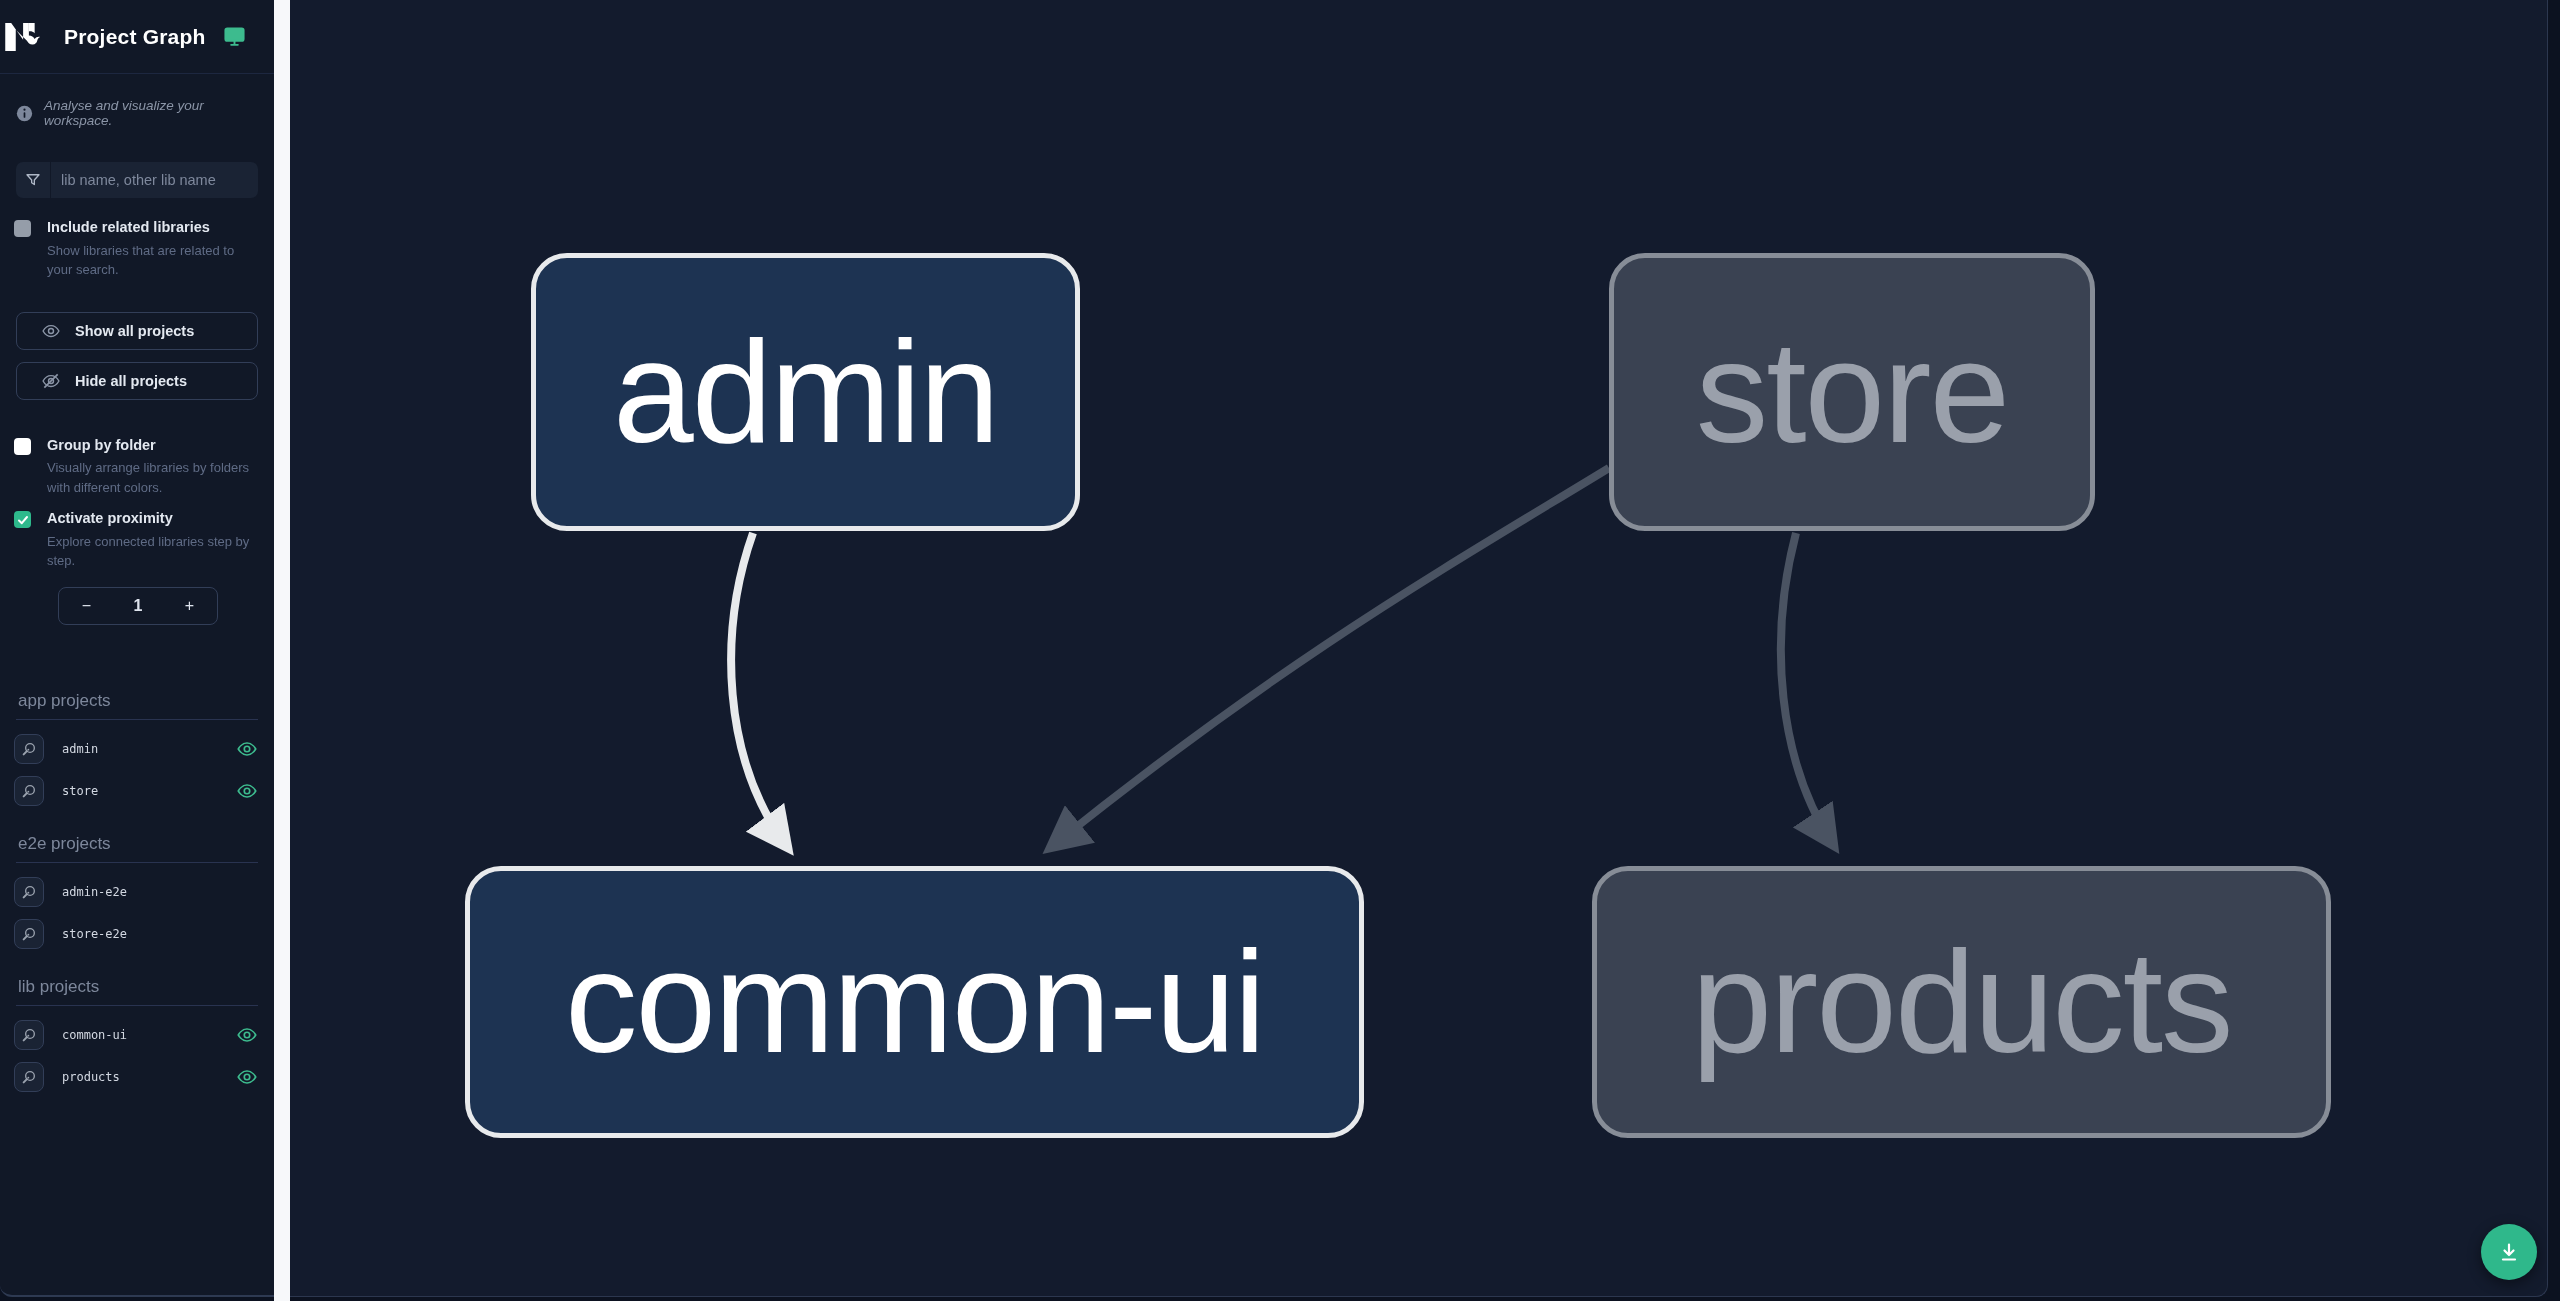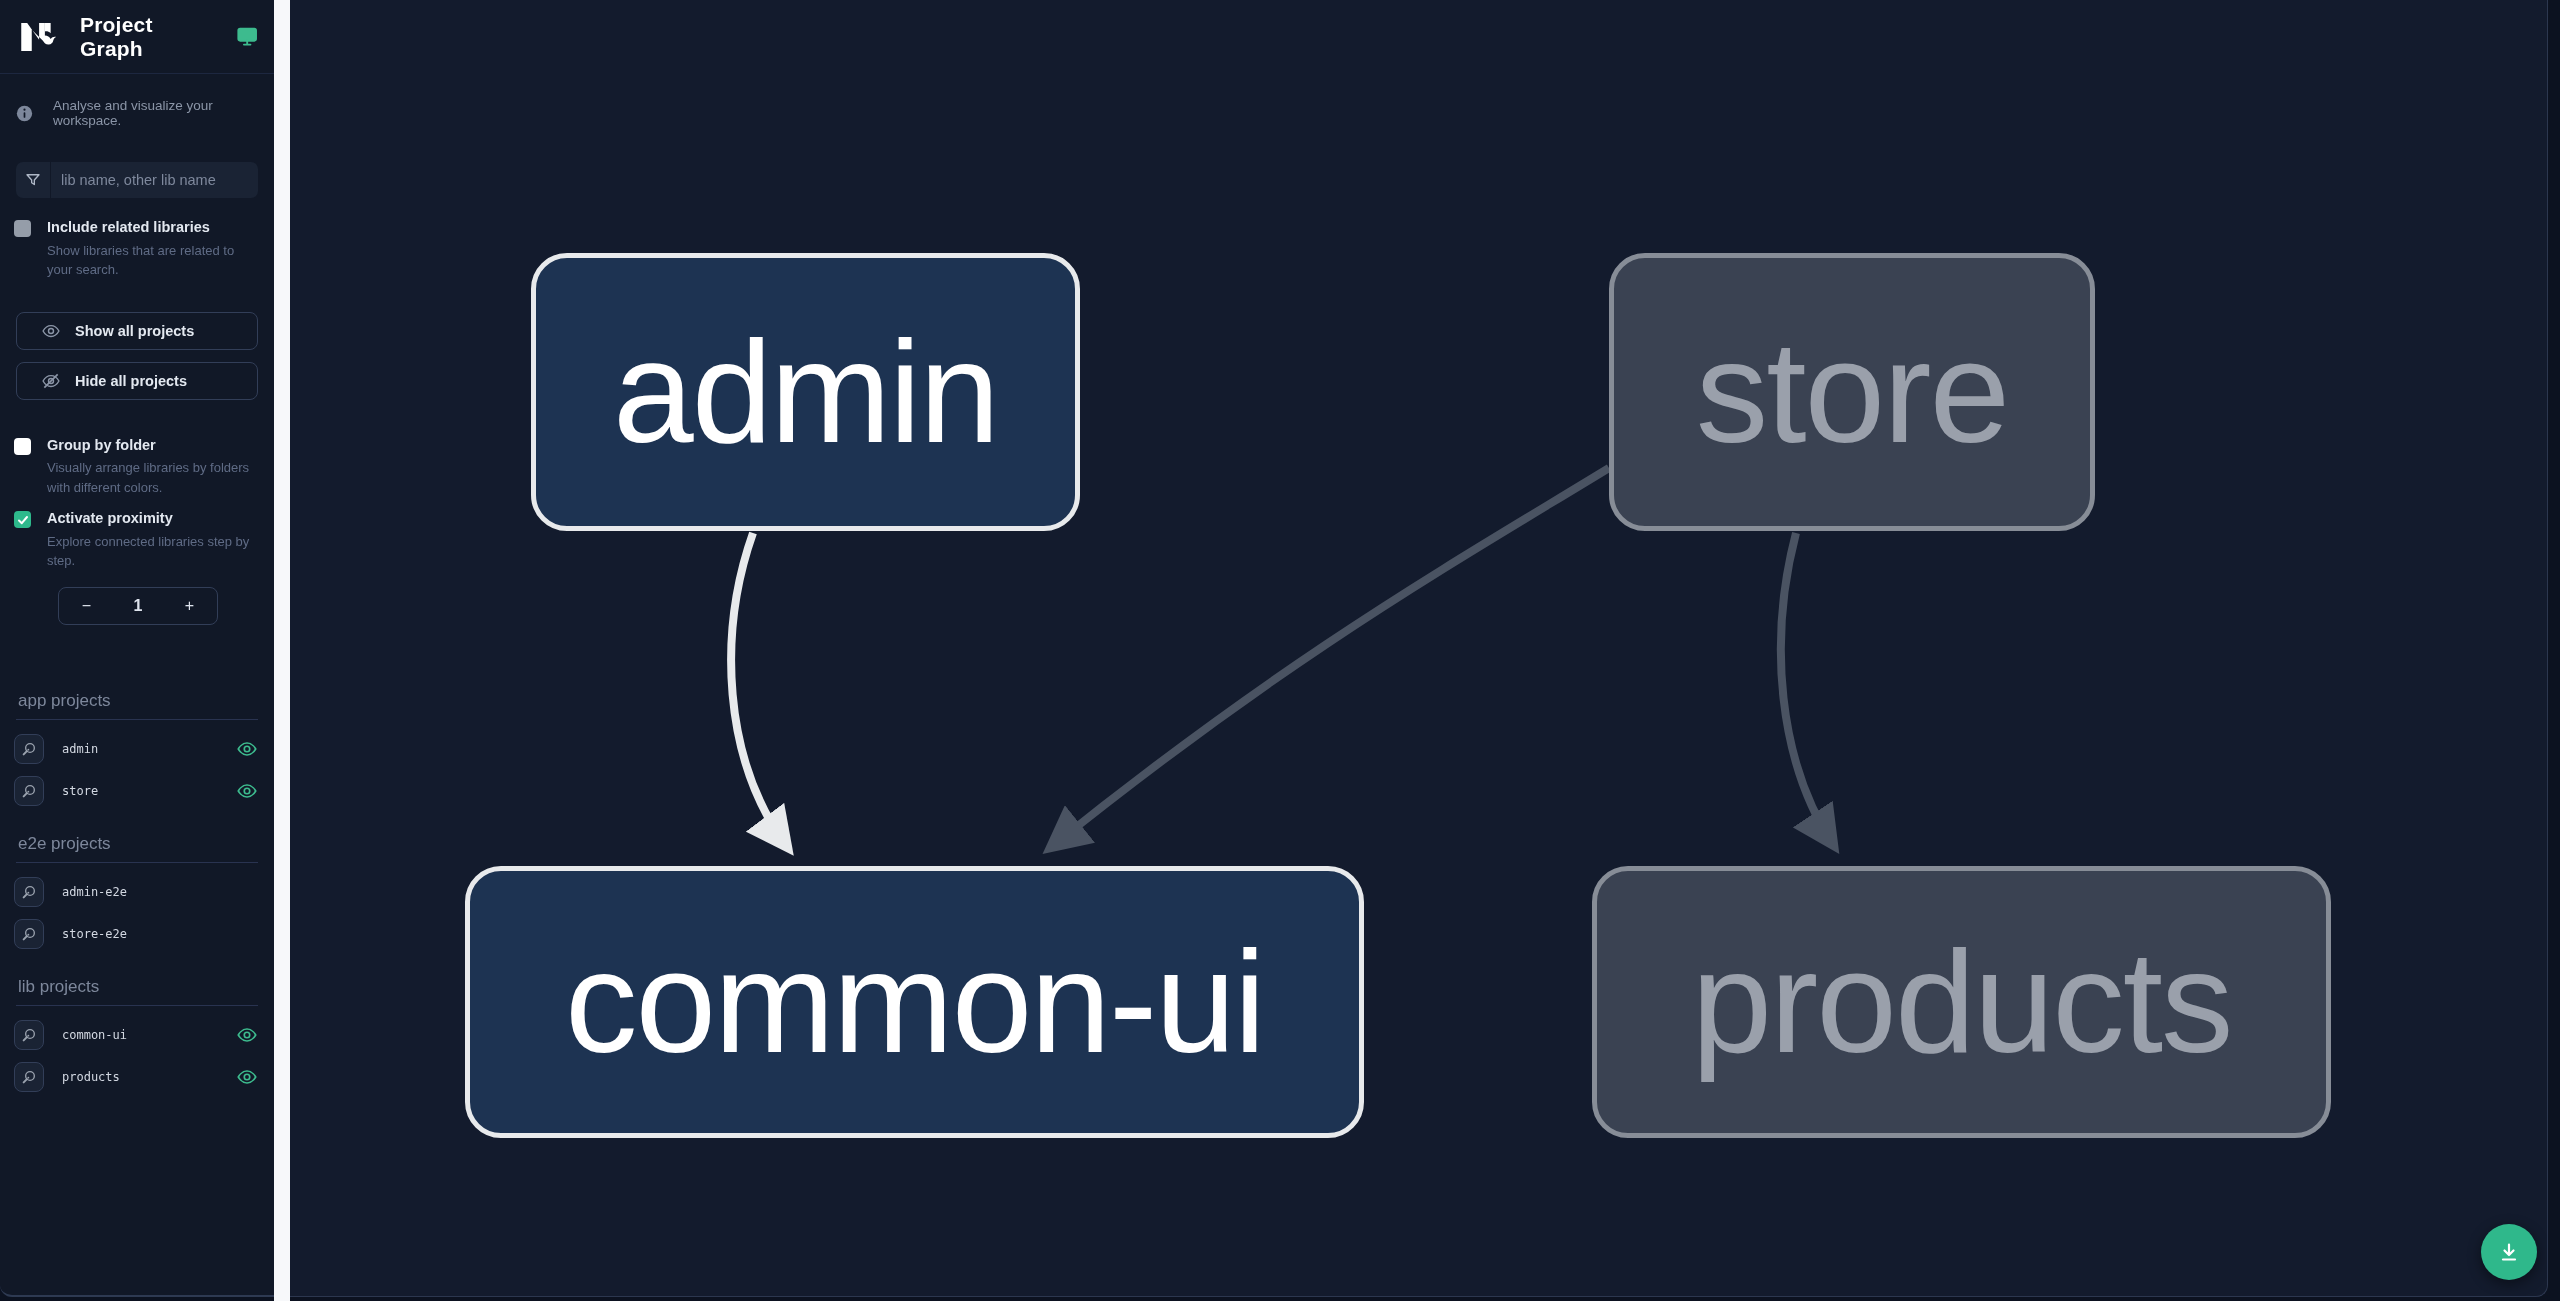--- a/index.html
+++ b/index.html
@@ -6,28 +6,28 @@
   html,body { width:2560px; height:1301px; overflow:hidden; background:#0c1220; font-family:"Liberation Sans", sans-serif; }
 
   
   .sidebar {
     position:absolute; left:0; top:0; width:274px; height:1297px;
     background:#111827; color:#e5e9f0;
     border-bottom:2px solid #2e3a52; border-bottom-left-radius:12px;
     z-index:3;
   }
   .sidebar-header {
-    height:74px; display:flex; align-items:center; padding:0 16px;
+    height:74px; display:flex; align-items:center; padding:0 0;
     border-bottom:1px solid #1d2740;
   }
   .nx-logo { width:42px; height:42px; flex:0 0 auto; }
   .app-title { font-size:21px; font-weight:700; color:#ffffff; margin-left:22px; letter-spacing:.2px; }
   .monitor-icon { width:23px; height:23px; margin-left:18px; }
 
-  .tagline { display:flex; align-items:center; gap:20px; margin:24px 16px 0 16px; color:#8b95a7; font-size:13.5px; }
+  .tagline { display:flex; align-items:center; gap:11px; margin:24px 16px 0 16px; color:#8b95a7; font-size:13.5px;font-style:italic; }
   .tagline svg { flex:0 0 auto; }
 
   .filter-box {
     margin:34px 16px 0 16px; height:36px; display:flex; align-items:center;
     background:#1a2334; border-radius:7px; overflow:hidden;
   }
   .filter-icon-wrap { width:42px; height:100%; display:flex; align-items:center; justify-content:center; border-right:1px solid #111827; }
   .filter-input {
     flex:1; height:100%; background:transparent; border:none; outline:none;
     color:#dfe4ee; font-size:14.5px; padding:0 10px; font-family:"Liberation Sans", sans-serif;

